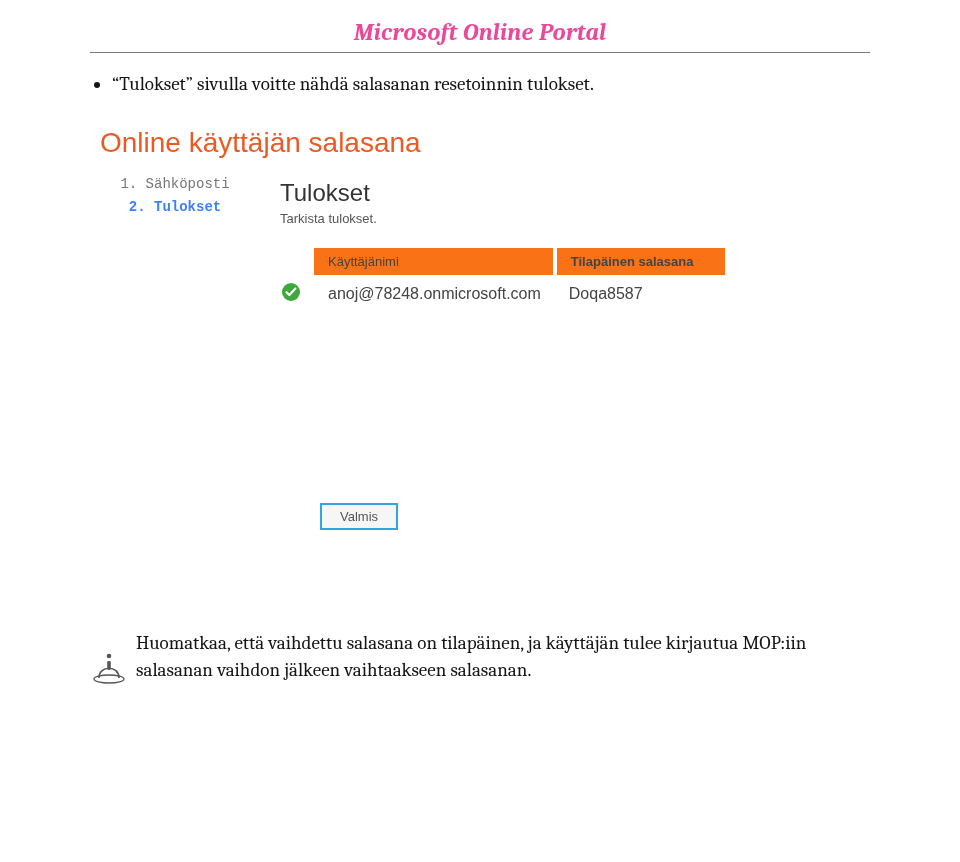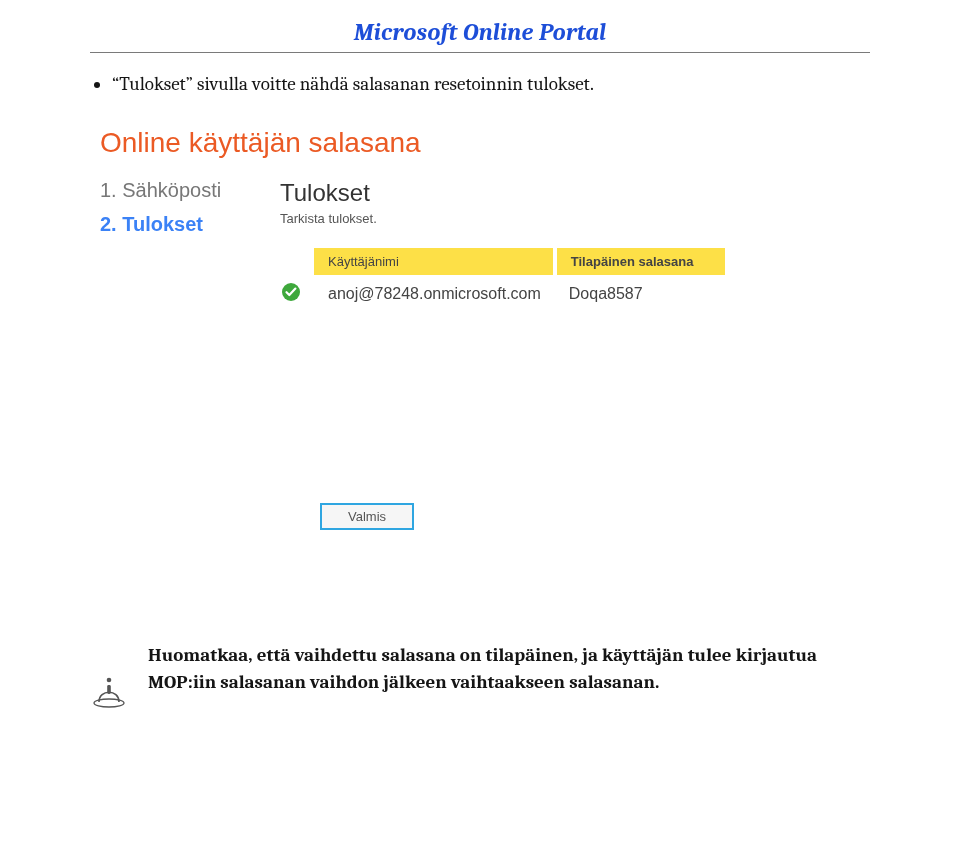--- a/index.html
+++ b/index.html
@@ -16,21 +16,21 @@
     }
     .doc-header {
       text-align: center;
       padding-top: 18px;
       padding-bottom: 4px;
     }
     .doc-title {
       font-style: italic;
       font-weight: bold;
       font-size: 24px;
-      color: #1d4ed8;
+      color: #ec4899;
       letter-spacing: 0.2px;
     }
     .doc-hr {
       border: none;
       border-top: 1px solid #7a7a7a;
       margin: 2px 0 18px 0;
     }
     .body-text {
       font-family: Cambria, Georgia, serif;
       font-size: 19px;
@@ -60,26 +60,27 @@
       font-size: 28px;
       font-weight: 300;
       margin-bottom: 14px;
       font-family: "Segoe UI Light", "Segoe UI", Arial, sans-serif;
     }
     .wizard-cols {
       display: flex;
       gap: 30px;
     }
     .steps {
-      font-family: Liberation Sans, sans-serif;
-      font-size: 20px;
+      font-family: Liberation Mono, monospace;
+      font-size: 14px;
       width: 150px;
       flex-shrink: 0;
       color: #777;
       line-height: 1.7;
+      text-align: center;
     }
     .step-num {
       display: inline-block;
       min-width: 14px;
     }
     .step-current {
       color: #3b82f6;
       font-weight: 600;
     }
     .right-panel {
@@ -99,21 +100,21 @@
       color: #555;
       margin-bottom: 22px;
     }
     table.results {
       border-collapse: collapse;
       font-family: "Segoe UI", Arial, sans-serif;
       font-size: 13px;
       color: #444;
     }
     table.results thead th {
-      background: #fde047;
+      background: #f97316;
       font-weight: 400;
       text-align: left;
       padding: 6px 14px 6px 14px;
       border-right: 4px solid #fff;
     }
     table.results thead th:last-child {
       border-right: none;
       font-weight: bold;
     }
     table.results tbody td {
@@ -143,21 +144,21 @@
       margin-top: 190px;
       padding-left: 40px;
     }
     .btn-finish {
       display: inline-block;
       border: 2px solid #2fa6e1;
       background: #f6f6f6;
       color: #555;
       font-family: "Segoe UI", Arial, sans-serif;
       font-size: 13px;
-      padding: 4px 26px;
+      padding: 4px 18px;
     }
 
     .note-paragraph {
       display: flex;
       align-items: flex-end;
       gap: 8px;
       margin-top: 6px;
     }
     .info-icon-box {
       flex-shrink: 0;
@@ -230,16 +231,16 @@
 
   <div class="note-paragraph">
     <span class="info-icon-box">
       <svg width="38" height="38" viewBox="0 0 38 38">
         <ellipse cx="19" cy="32" rx="15" ry="4" fill="none" stroke="#555" stroke-width="1.3"></ellipse>
         <path d="M9 31 C9 18, 29 18, 29 31" fill="none" stroke="#555" stroke-width="1.6"></path>
         <circle cx="19" cy="9" r="2.3" fill="#555"></circle>
         <rect x="17.2" y="14" width="3.6" height="9" rx="1.4" fill="#555"></rect>
       </svg>
     </span>
-    <span class="body-text" style="margin:12px;font-weight:bold;"> Huomatkaa, että vaihdettu salasana on tilapäinen, ja käyttäjän tulee kirjautua MOP:iin salasanan vaihdon jälkeen vaihtaakseen salasanan.</span>
+    <span class="body-text" style="margin:0;"> Huomatkaa, että vaihdettu salasana on tilapäinen, ja käyttäjän tulee kirjautua MOP:iin salasanan vaihdon jälkeen vaihtaakseen salasanan.</span>
   </div>
 
 </div>
 
 </body></html>

